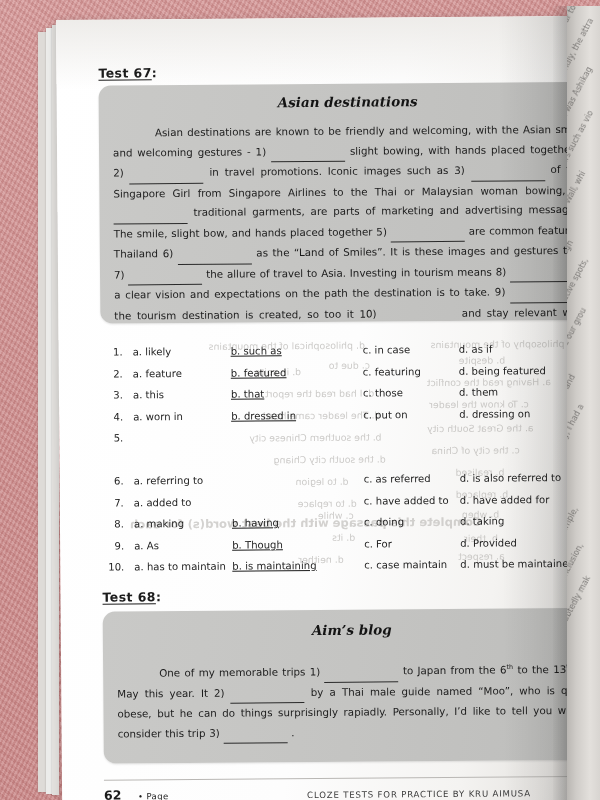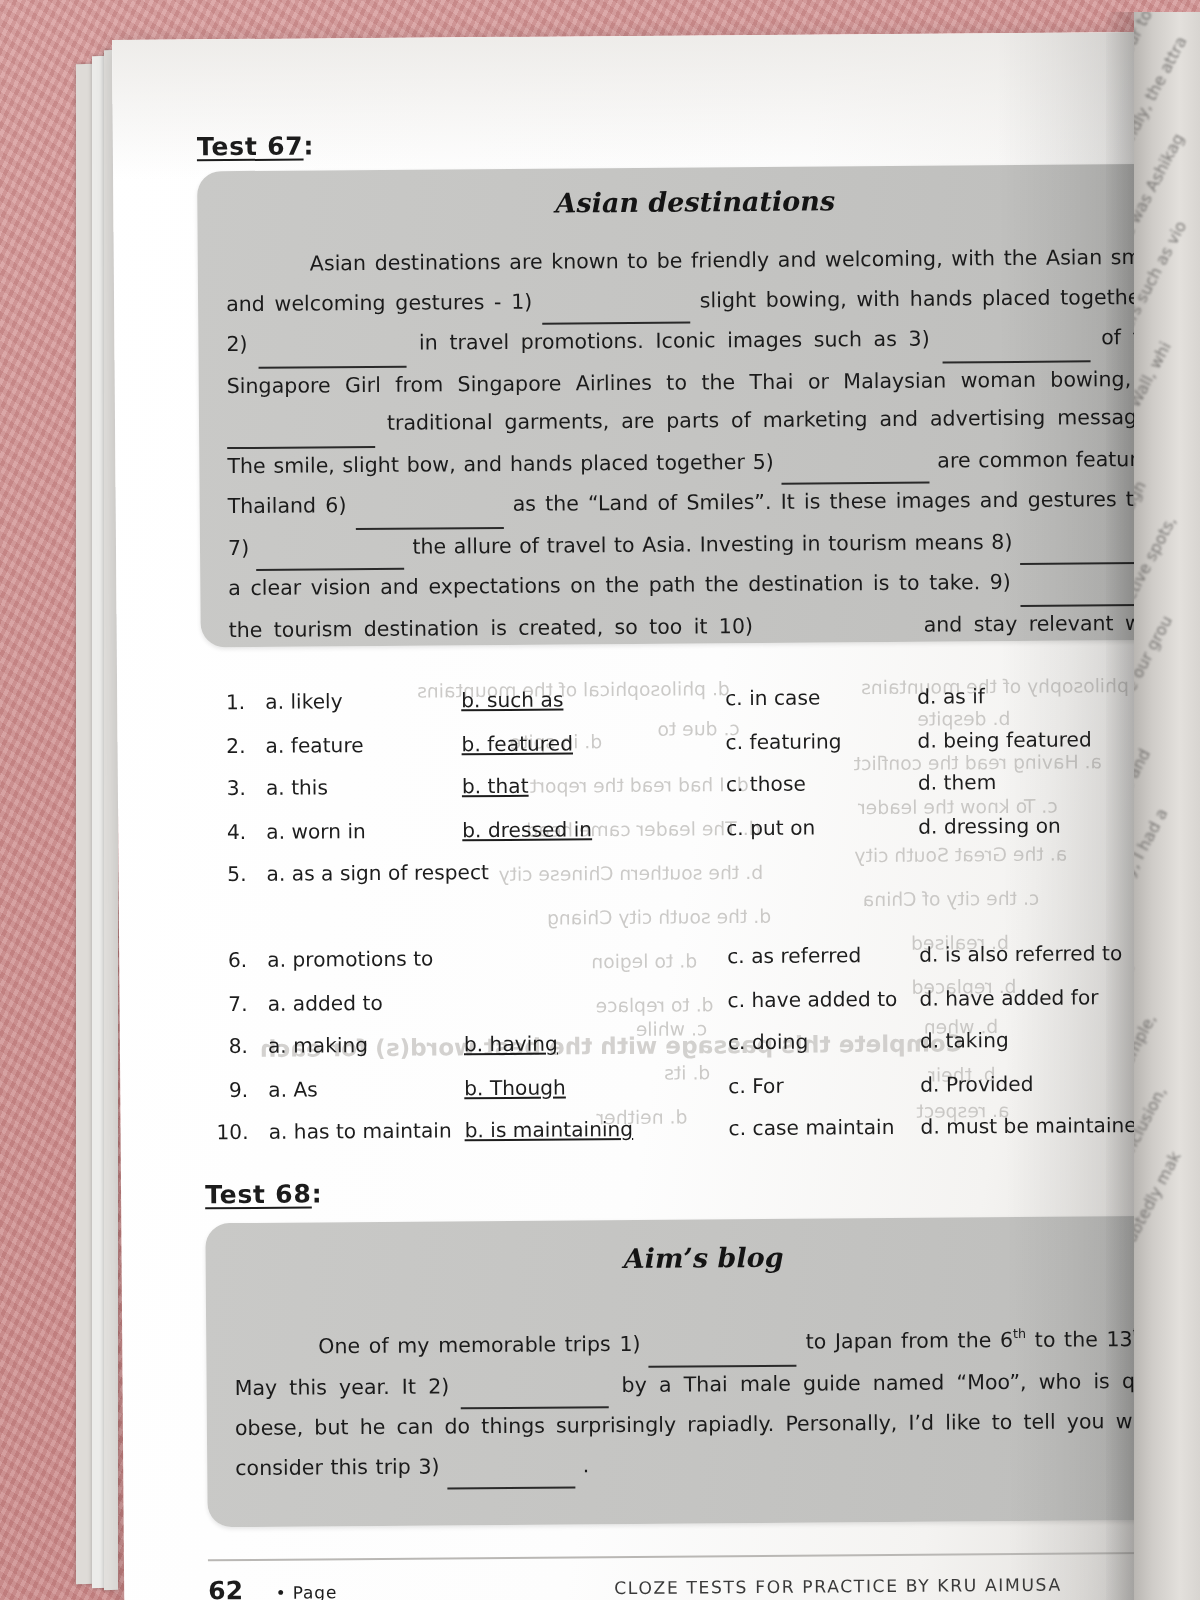--- a/index.html
+++ b/index.html
@@ -236,32 +236,31 @@
           </div>
           <div class="opt-row">
             <span class="qn">4.</span>
             <span class="oa">a. worn in</span>
             <span class="ob">b. dressed in</span>
             <span class="oc">c. put on</span>
             <span class="od">d. dressing on</span>
           </div>
           <div class="opt-row">
             <span class="qn">5.</span>
-            <span class="oa">a. as a sign of respect</span>
             <span class="ob"></span>
             <span class="od"></span>
           </div>
           <div class="opt-row">
             <span class="qn"></span>
             <span class="ob"></span>
             <span class="od"></span>
           </div>
           <div class="opt-row">
             <span class="qn">6.</span>
-            <span class="oa">a. promotions to</span>
+            <span class="oa">a. referring to</span>
             <span class="oc">c. as referred</span>
             <span class="od">d. is also referred to</span>
           </div>
           <div class="opt-row">
             <span class="qn">7.</span>
             <span class="oa">a. added to</span>
             <span class="oc">c. have added to</span>
             <span class="od">d. have added for</span>
           </div>
           <div class="opt-row">

